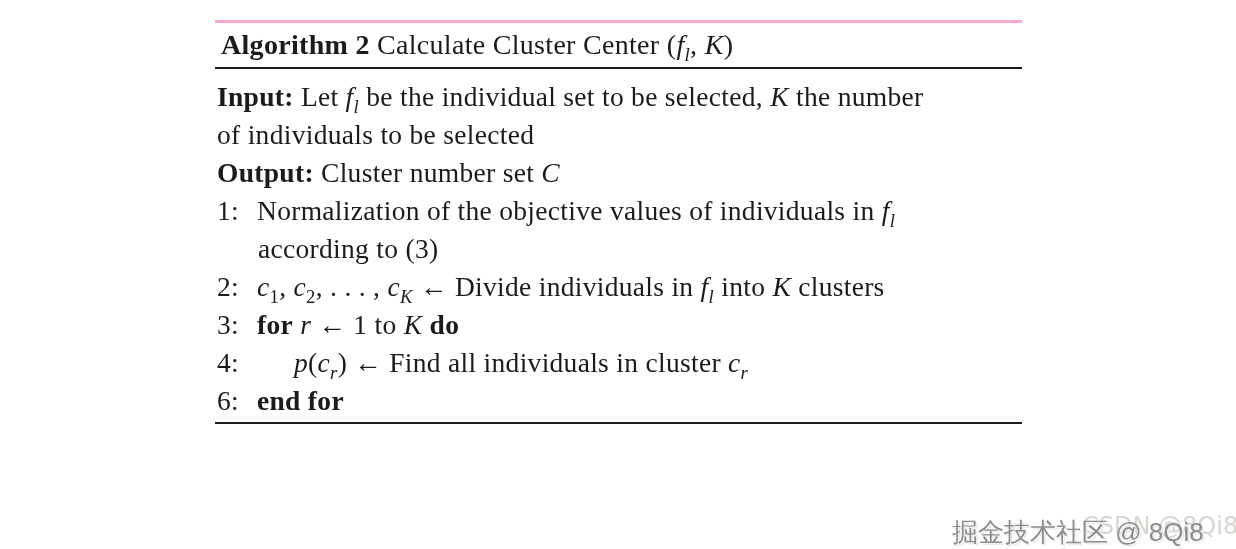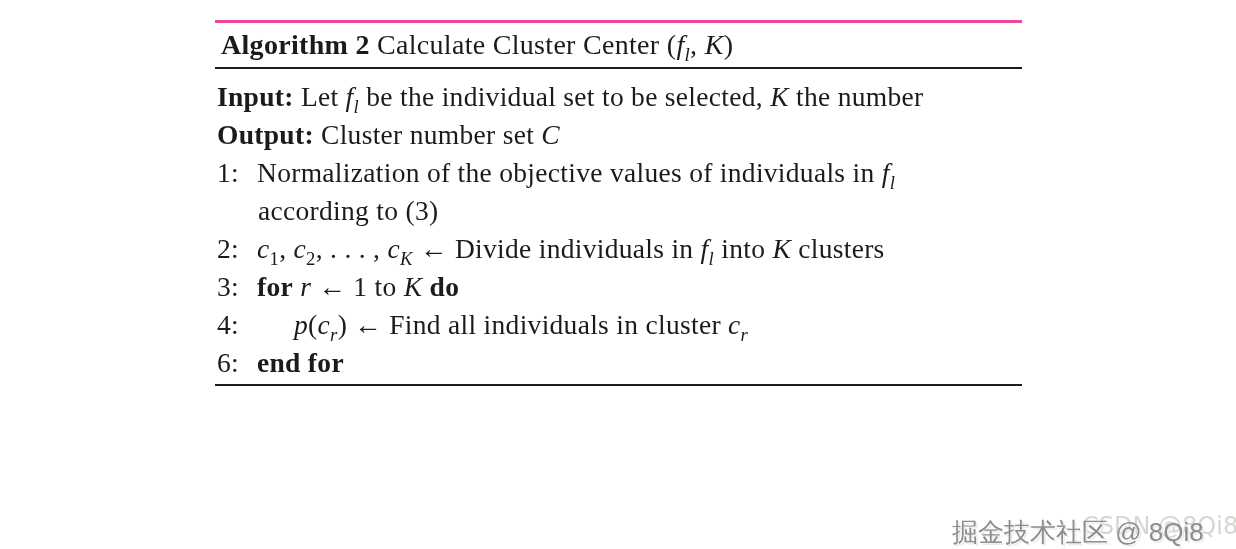--- a/index.html
+++ b/index.html
@@ -10,21 +10,21 @@
     overflow: hidden;
     font-family: "Liberation Serif", serif;
     color: #1b1b1b;
   }
   .algo-box {
     position: absolute;
     left: 215px; top: 20px;
     width: 807px;
   }
   .algo-header {
-    border-top: 3px solid #ec4899;
+    border-top: 3px solid #f9a8d4;
     border-bottom: 2px solid #1d1d1d;
     height: 44px;
     line-height: 44px;
     font-size: 28px;
     padding-left: 6px;
     white-space: nowrap;
     letter-spacing: 0.3px;
   }
   .algo-content {
     padding: 9px 0 2px 2px;
@@ -60,20 +60,21 @@
     margin-top: 16px;
   }
 </style>
 </head>
 <body>
 
 <div class="algo-box">
   <div class="algo-header"><span class="b">Algorithm 2</span><span> Calculate Cluster Center (</span><span class="i">f</span><span class="i sub">l</span><span>, </span><span class="i">K</span><span>)</span></div>
   <div class="algo-content">
       <div class="algo-line plain"><span class="linetext"><span class="b">Input:</span><span> Let </span><span class="i">f</span><span class="i sub">l</span><span> be the individual set to be selected, </span><span class="i">K</span><span> the number</span></span></div>
+      <div class="algo-line plain"><span class="linetext"><span>of individuals to be selected</span></span></div>
       <div class="algo-line plain"><span class="linetext"><span class="b">Output:</span><span> Cluster number set </span><span class="i">C</span></span></div>
       <div class="algo-line numbered"><span class="lineno">1:</span><span class="linetext"><span>Normalization of the objective values of individuals in </span><span class="i">f</span><span class="i sub">l</span></span></div>
       <div class="algo-line cont"><span class="linetext"><span>according to (3)</span></span></div>
       <div class="algo-line numbered"><span class="lineno">2:</span><span class="linetext"><span class="i">c</span><span class="sub">1</span><span>, </span><span class="i">c</span><span class="sub">2</span><span>, . . . , </span><span class="i">c</span><span class="i sub">K</span><span> ← Divide individuals in </span><span class="i">f</span><span class="i sub">l</span><span> into </span><span class="i">K</span><span> clusters</span></span></div>
       <div class="algo-line numbered"><span class="lineno">3:</span><span class="linetext"><span class="b">for</span><span> </span><span class="i">r</span><span> ← 1 to </span><span class="i">K</span><span> </span><span class="b">do</span></span></div>
       <div class="algo-line numbered indent"><span class="lineno">4:</span><span class="linetext"><span class="i">p</span><span>(</span><span class="i">c</span><span class="i sub">r</span><span>) ← Find all individuals in cluster </span><span class="i">c</span><span class="i sub">r</span></span></div>
       <div class="algo-line numbered"><span class="lineno">6:</span><span class="linetext"><span class="b">end for</span></span></div>
     </div>
 </div>
 

